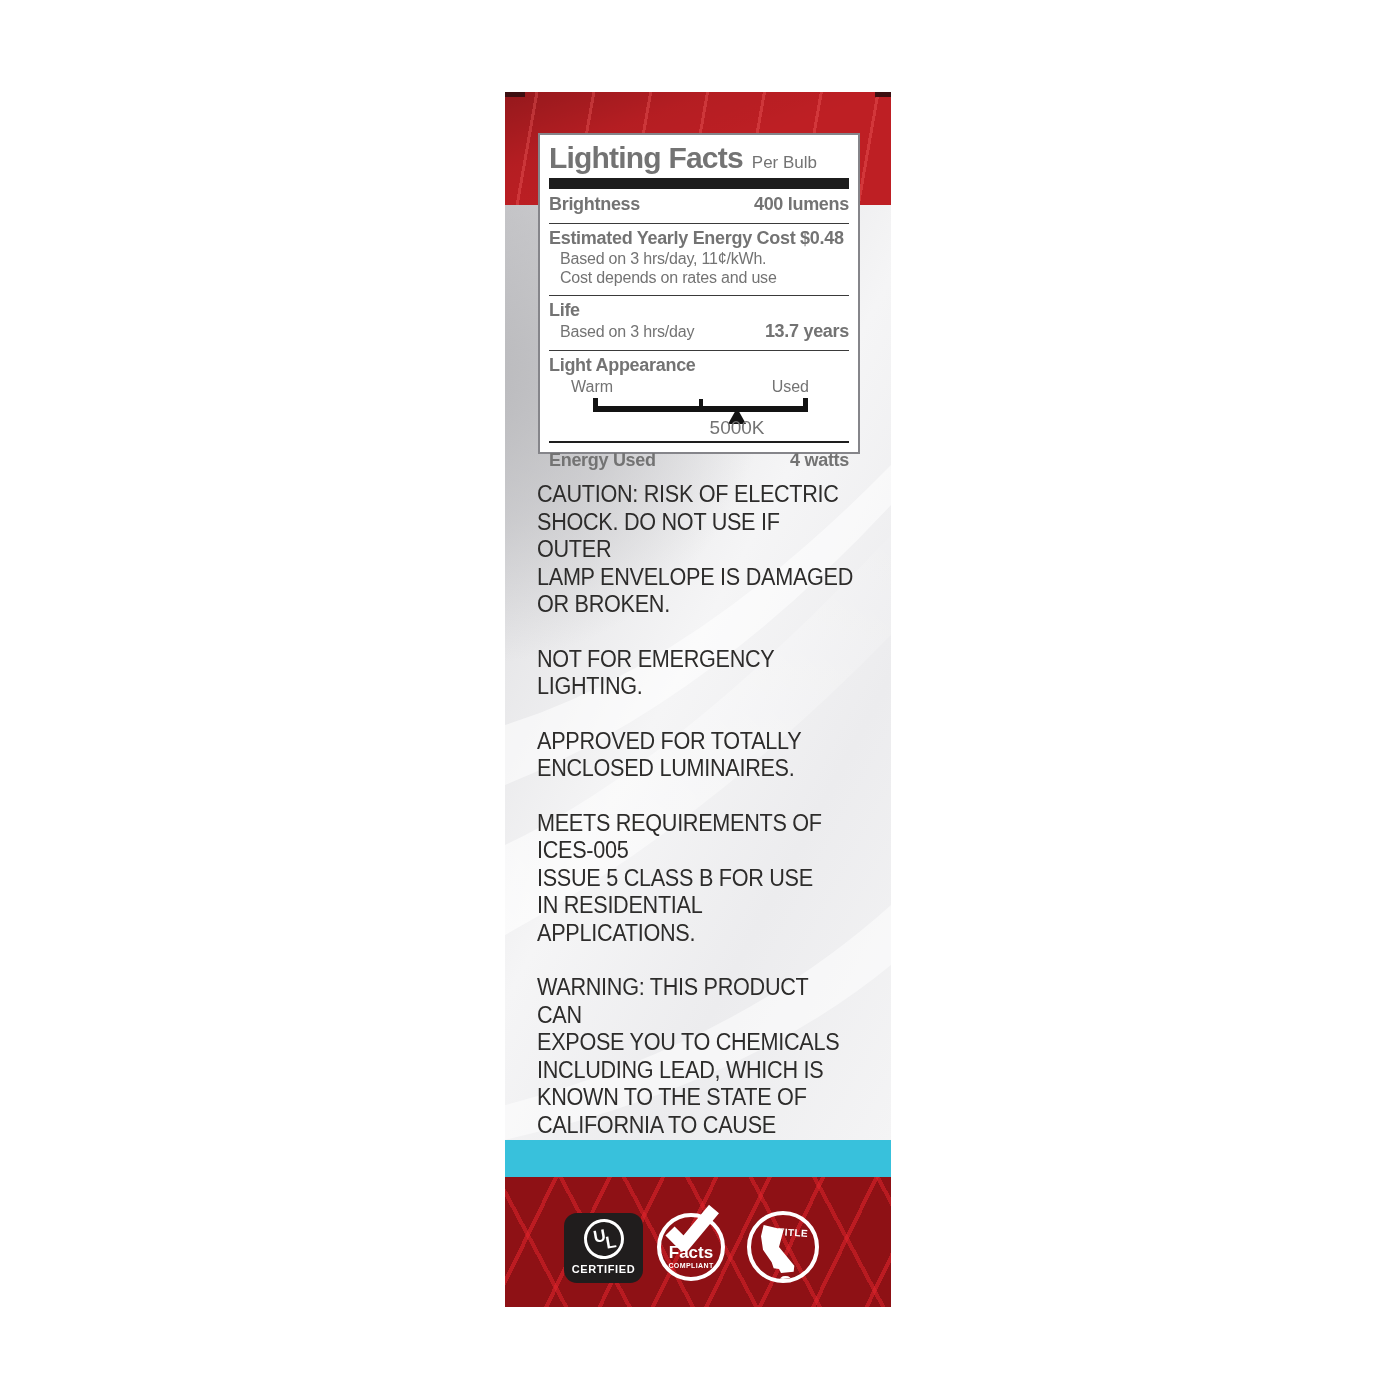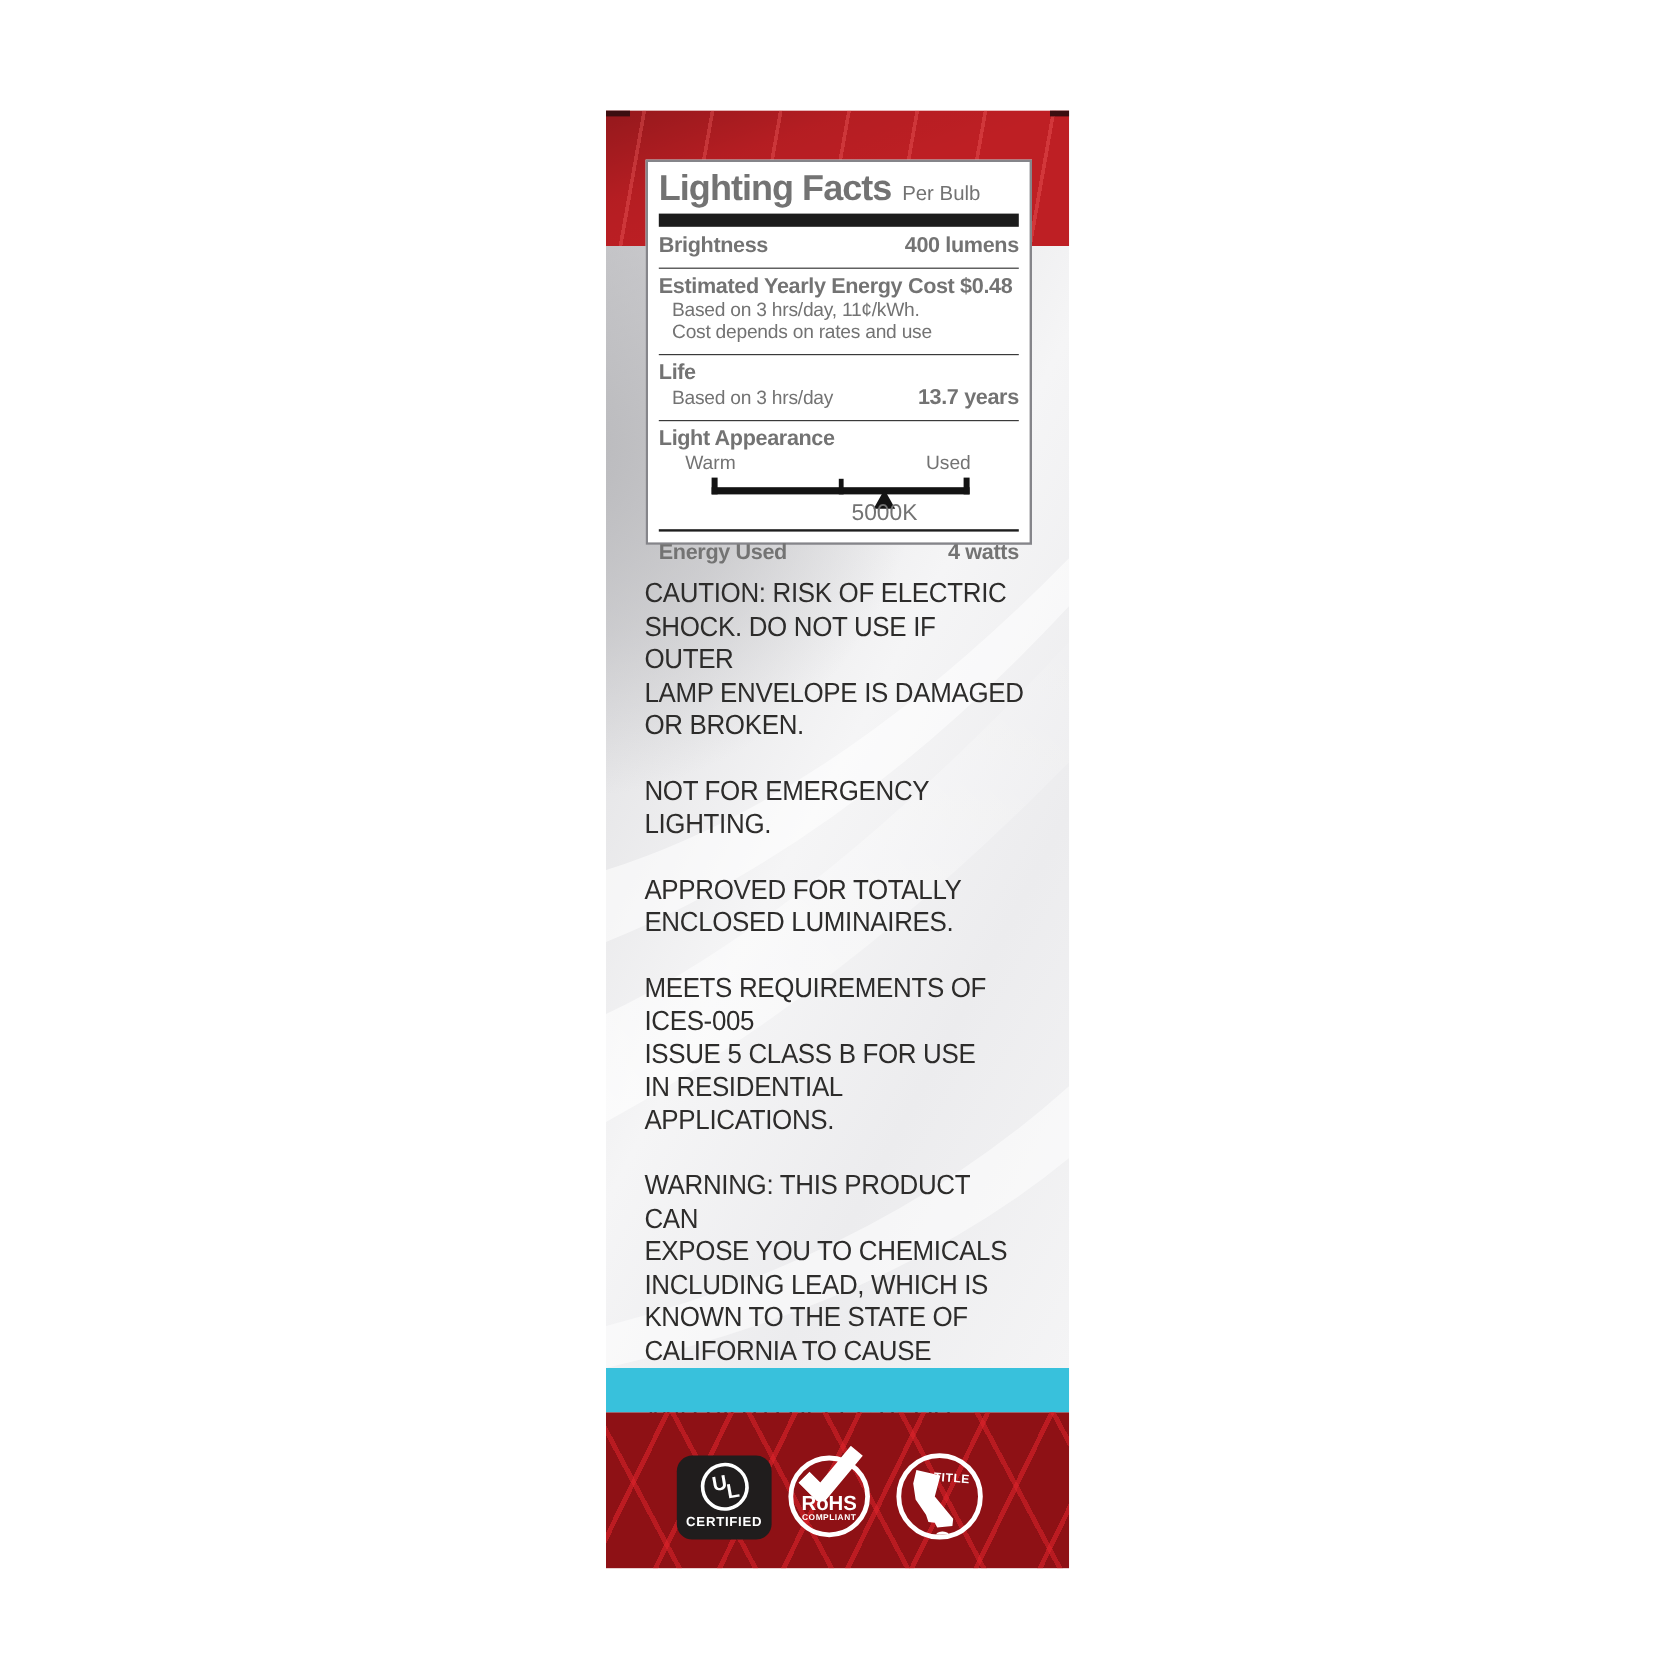--- a/index.html
+++ b/index.html
@@ -189,21 +189,21 @@
           <span class="ul-l">L</span>
         </div>
         <div class="ul-caption">CERTIFIED</div>
       </div>
 
       <div class="badge rohs-badge">
         <div class="rohs-circle"></div>
         <svg class="rohs-check" width="56" height="46" viewBox="0 0 56 46">
           <path d="M6 26 L20 40 L50 4" fill="none" stroke="#ffffff" stroke-width="13"></path>
         </svg>
-        <div class="rohs-title">RoHS</div>
+        <div class="rohs-title">Facts</div>
         <div class="rohs-sub">COMPLIANT</div>
       </div>
 
       <div class="badge t20-badge">
         <div class="t20-circle">
           <svg class="t20-ca" width="40" height="52" viewBox="0 0 60 78">
             <path d="M10,3 L40,10 L33,36 L56,64 L55,73 L36,75 L33,69 L25,68 L22,59 L9,40 L6,20 Z" fill="#ffffff"></path>
           </svg>
           <div class="t20-title">TITLE</div>
           <div class="t20-num">20</div>

